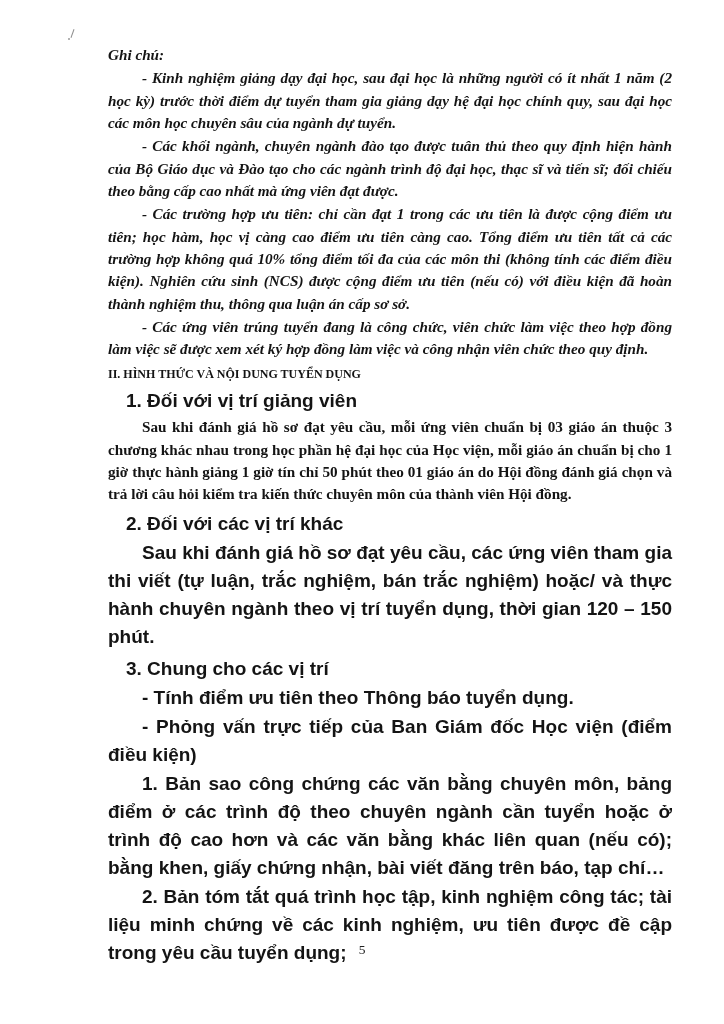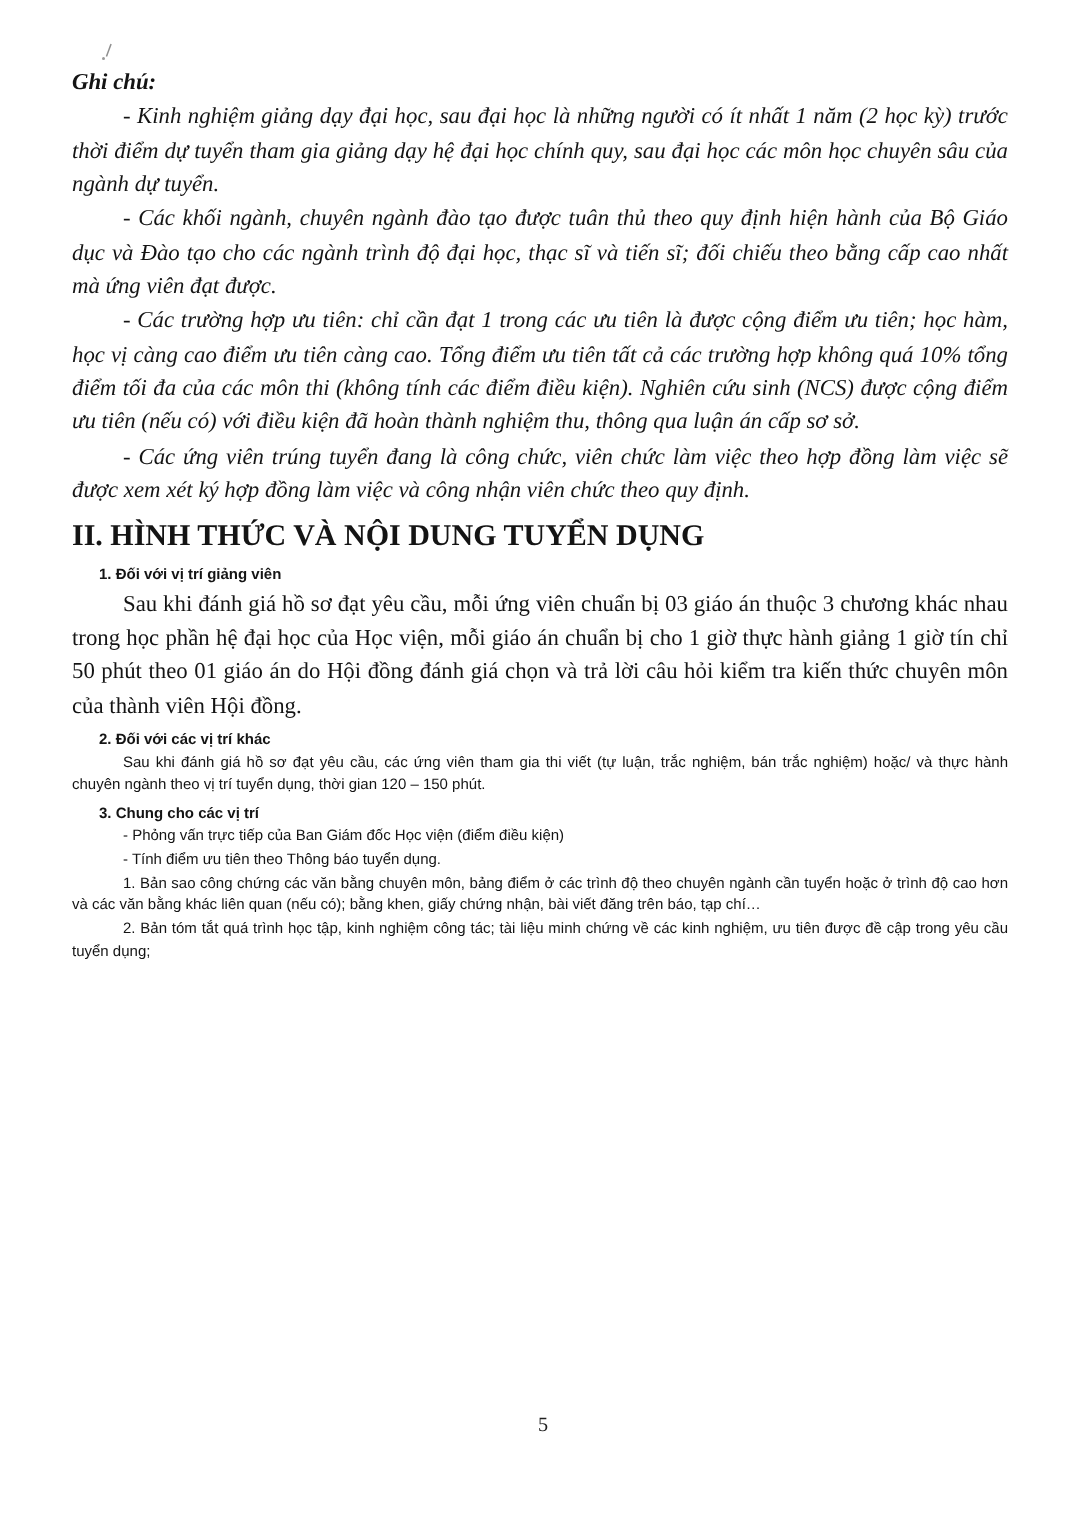--- a/index.html
+++ b/index.html
@@ -15,21 +15,21 @@
     position: relative;
     overflow: hidden;
   }
   .page {
     position: absolute;
     left: 0;
     top: 0;
     width: 724px;
     height: 1024px;
     box-sizing: border-box;
-    padding: 44px 52px 30px 48px;
+    padding: 44px 52px 30px 108px;
   }
   .scan-mark {
     position: absolute;
     left: 66px;
     top: 30px;
     width: 14px;
     height: 14px;
     color: #8a8a8a;
     font-size: 12px;
     line-height: 14px;
@@ -56,38 +56,39 @@
     font-size: 15.2px;
     line-height: 1.47;
     text-align: justify;
     text-justify: inter-word;
   }
   p {
     margin: 0 0 1px 0;
   }
   .indent {
     text-indent: 34px;
+    font-weight: bold;
   }
   .heading {
     font-weight: bold;
-    font-size: 20px;
+    font-size: 12px;
     line-height: 1.5;
     margin: 4px 0 1px 0;
     text-align: left;
   }
   .heading.sub {
     text-indent: 18px;
   }
   .note-label {
     font-weight: bold;
     font-style: italic;
   }
   .sans {
     font-family: "Liberation Sans", sans-serif;
-    font-size: 10px;
+    font-size: 19px;
   }
   .block-ital {
     font-style: italic;
   }
   .page-number {
     position: absolute;
     left: 0;
     right: 0;
     bottom: 66px;
     text-align: center;
@@ -121,22 +122,22 @@
 
     <p class="heading heading-serif">II. HÌNH THỨC VÀ NỘI DUNG TUYỂN DỤNG</p>
 
     <p class="heading sub sans">1. Đối với vị trí giảng viên</p>
     <p class="indent">Sau khi đánh giá hồ sơ đạt yêu cầu, mỗi ứng viên chuẩn bị 03 giáo án thuộc 3 chương khác nhau trong học phần hệ đại học của Học viện, mỗi giáo án chuẩn bị cho 1 giờ thực hành giảng 1 giờ tín chỉ 50 phút theo 01 giáo án do Hội đồng đánh giá chọn và trả lời câu hỏi kiểm tra kiến thức chuyên môn của thành viên Hội đồng.</p>
 
     <p class="heading sub sans">2.  Đối với các vị trí khác</p>
     <p class="indent sans">Sau khi đánh giá hồ sơ đạt yêu cầu, các ứng viên tham gia thi viết (tự luận, trắc nghiệm, bán trắc nghiệm) hoặc/ và thực hành chuyên ngành theo vị trí tuyển dụng, thời gian 120 – 150 phút.</p>
 
     <p class="heading sub sans">3. Chung cho các vị trí</p>
+    <p class="indent sans">- Tính điểm ưu tiên theo Thông báo tuyển dụng.</p>
     <p class="indent sans">- Phỏng vấn trực tiếp của Ban Giám đốc Học viện (điểm điều kiện)</p>
-    <p class="indent sans">- Tính điểm ưu tiên theo Thông báo tuyển dụng.</p>
 
 
 
     <p class="indent sans">1. Bản sao công chứng các văn bằng chuyên môn, bảng điểm ở các trình độ theo chuyên ngành cần tuyển hoặc ở trình độ cao hơn và các văn bằng khác liên quan (nếu có); bằng khen, giấy chứng nhận, bài viết đăng trên báo, tạp chí…</p>
     <p class="indent sans">2. Bản tóm tắt quá trình học tập, kinh nghiệm công tác; tài liệu minh chứng về các kinh nghiệm, ưu tiên được đề cập trong yêu cầu tuyển dụng;</p>
 
   </div>
 
   <div class="page-number">5</div>
 </div>

